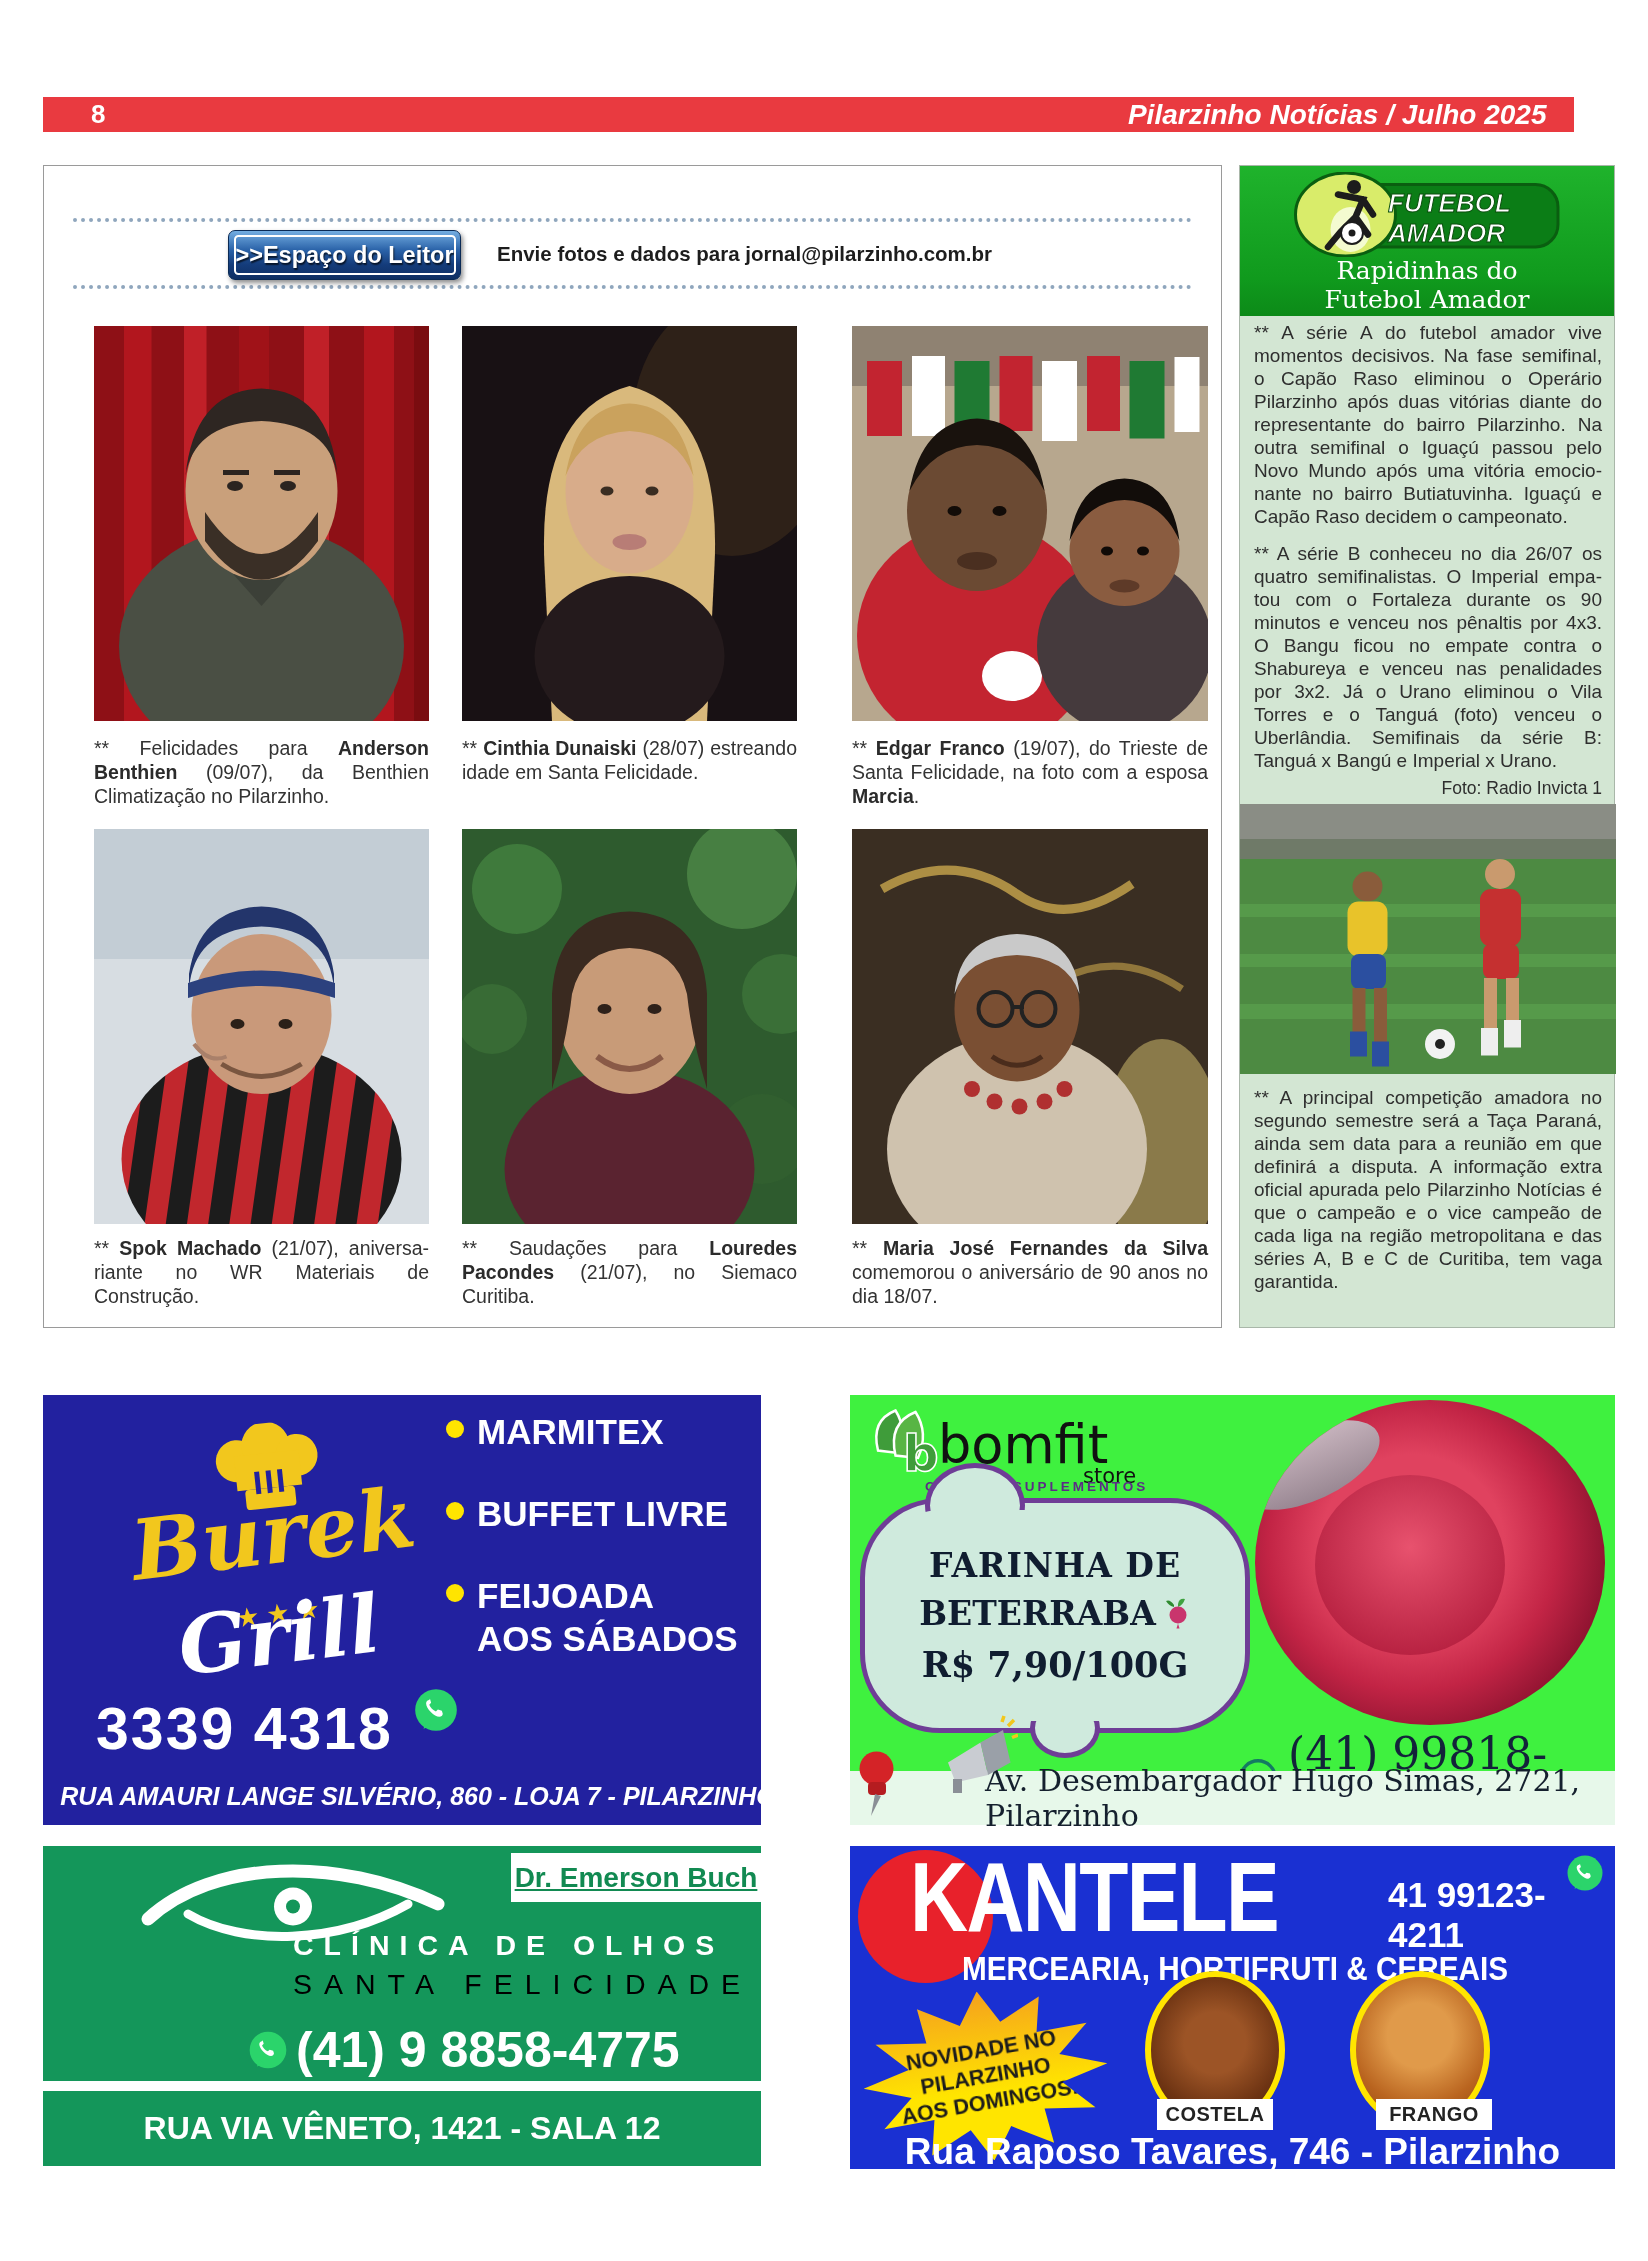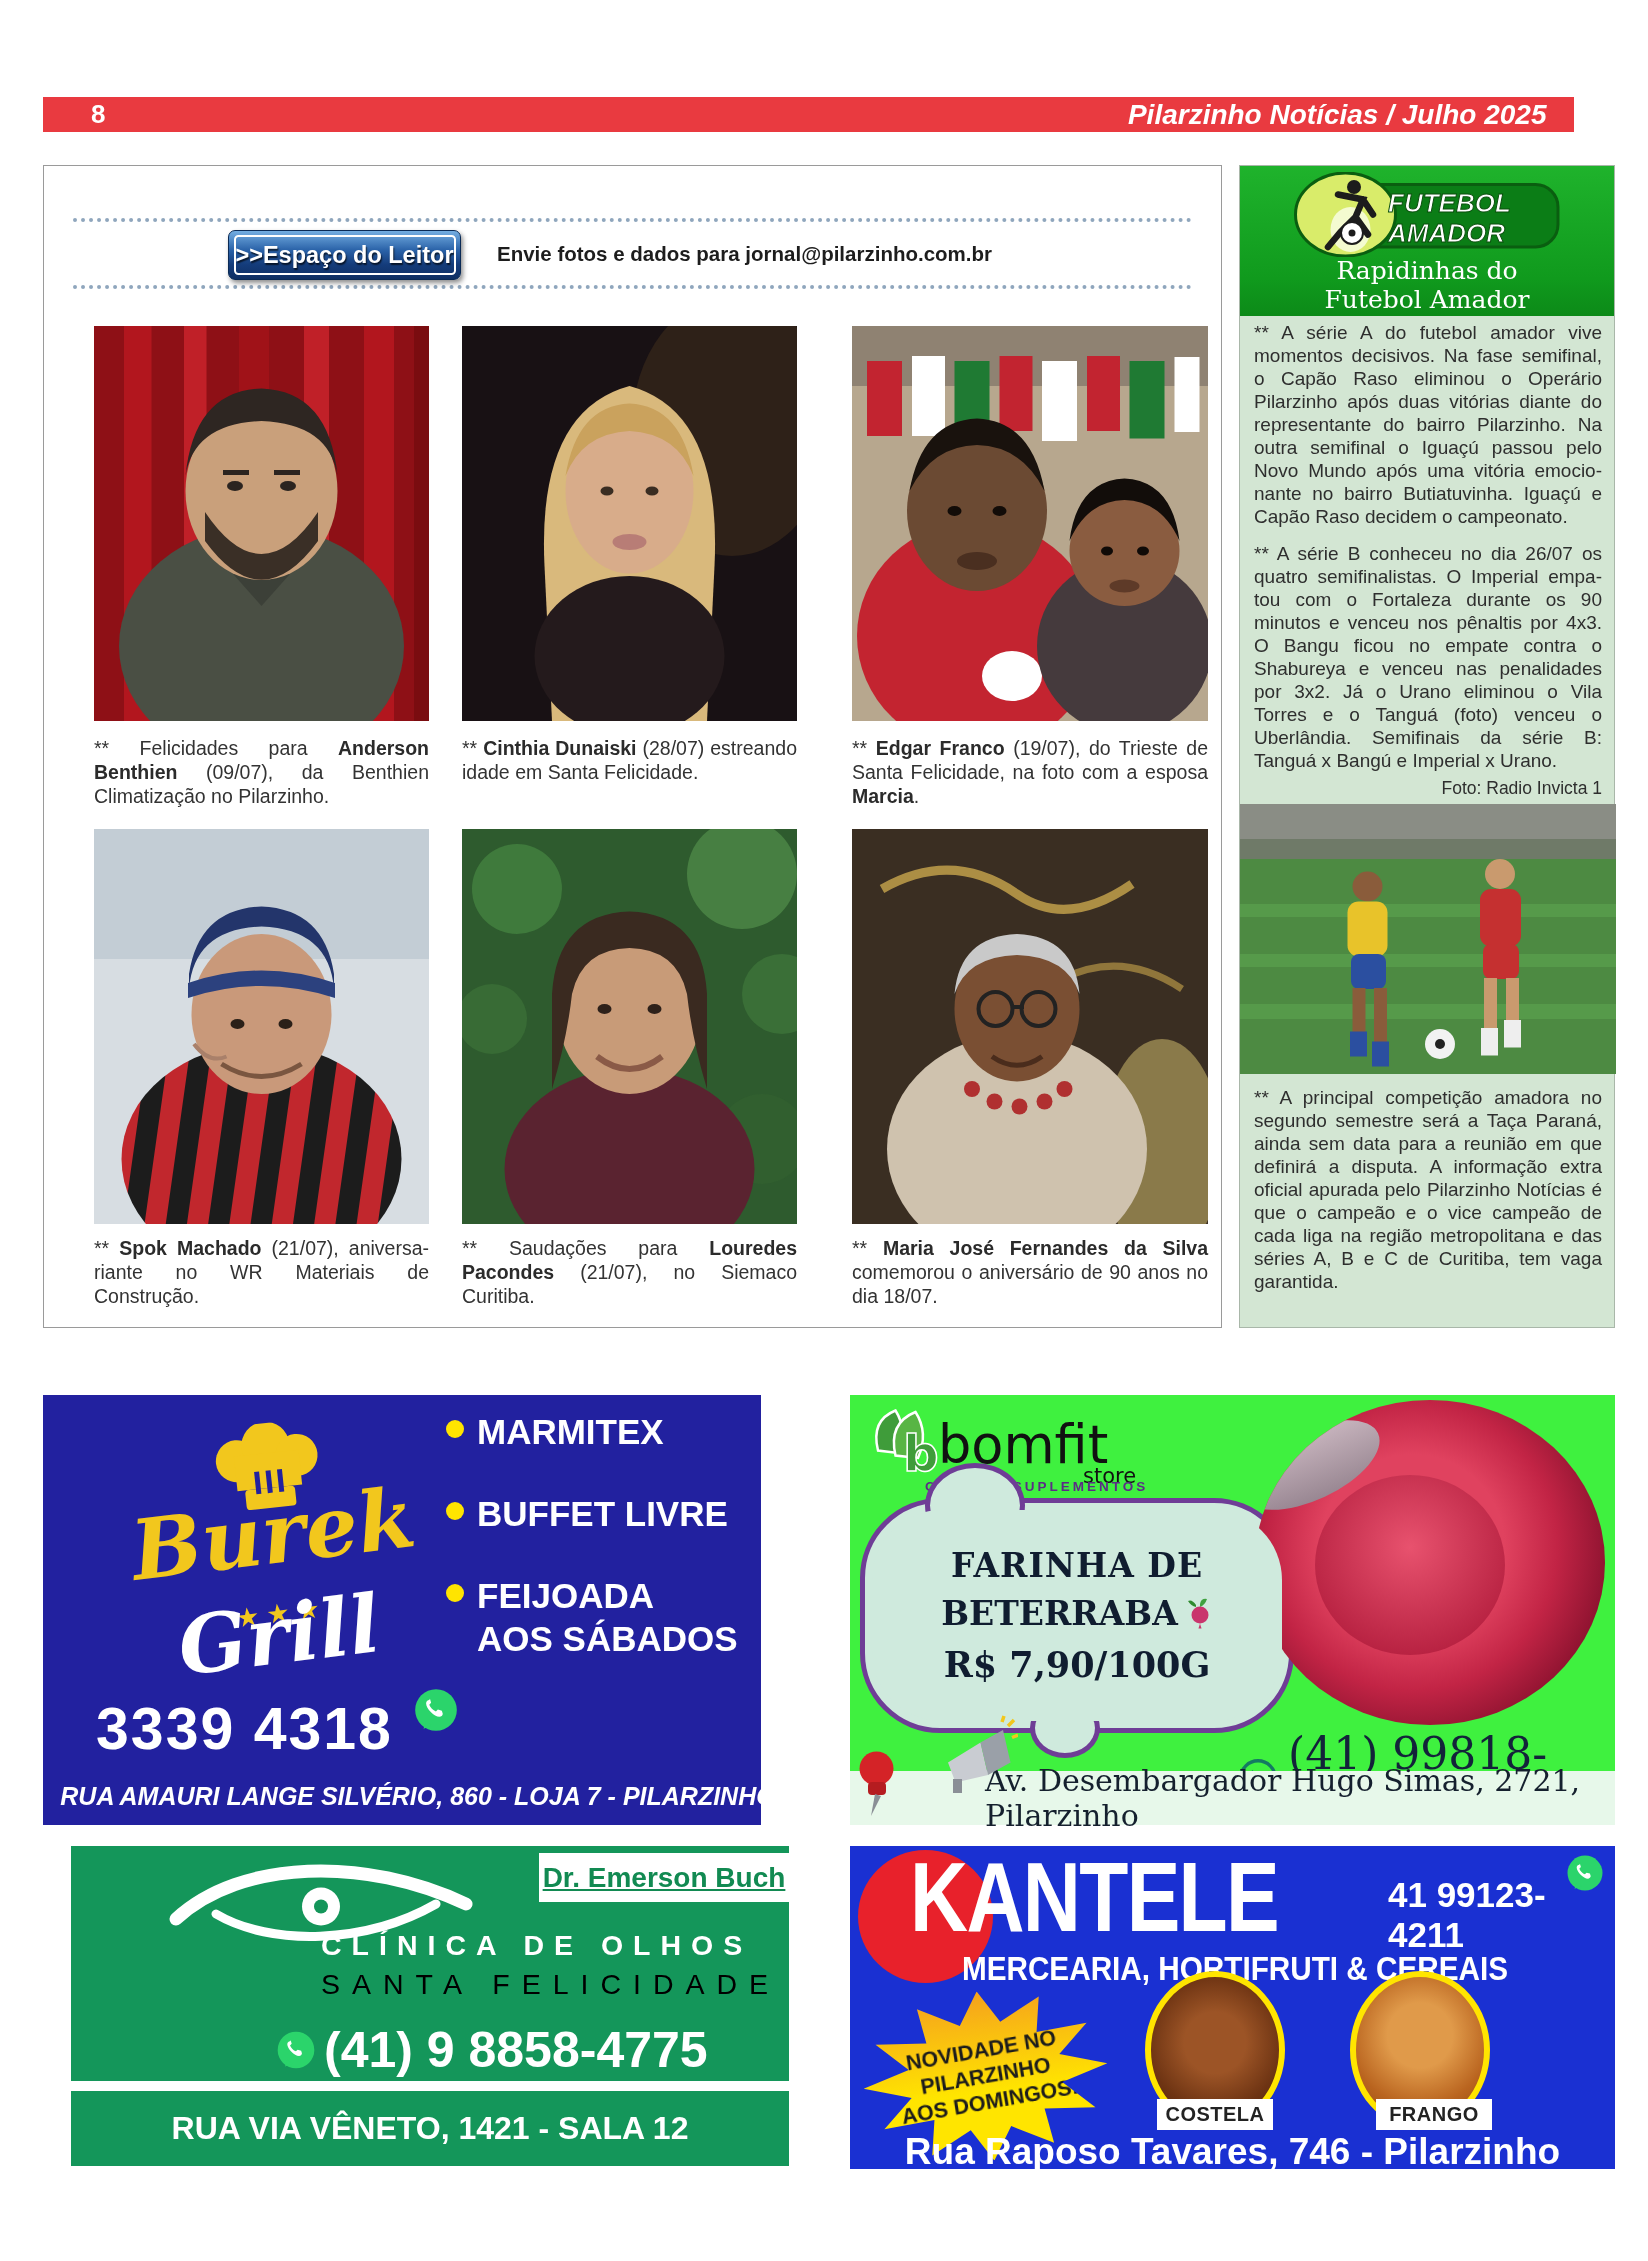--- a/index.html
+++ b/index.html
@@ -78,21 +78,21 @@
   .bk-dot{flex:0 0 auto;width:18px;height:18px;border-radius:50%;background:#ffe400;margin:10px 13px 0 0;}
   .bk-label{color:#ffffff;font-size:35px;font-weight:700;white-space:pre-line;line-height:43px;}
   .bk-addr{position:absolute;left:16px;bottom:14px;width:100%;text-align:center;color:#fff;
       font-size:25px;font-weight:700;font-style:italic;}
 
   
   .bomfit{left:850px;top:1395px;width:765px;height:430px;background:#3ff13f;}
   .bf-logo{position:absolute;left:17.5px;top:7.5px;width:280px;height:85px;}
   .bf-tag{position:absolute;left:75px;top:84px;font-size:13.5px;font-weight:700;color:#5c2d86;letter-spacing:3px;}
   .bf-cloud{position:absolute;left:10px;top:103px;width:380px;height:225px;background:#cfeadd;
-      border:5px solid #6f3d96;border-radius:80px;padding-left:44px;}
+      border:5px solid #6f3d96;border-radius:80px;}
   .bf-cloud:before,.bf-cloud:after{content:"";position:absolute;background:#cfeadd;border:5px solid #6f3d96;border-radius:50%;}
   .bf-cloud:before{width:90px;height:75px;left:60px;top:-40px;}
   .bf-cloud:after{width:60px;height:50px;left:165px;bottom:-30px;}
   .bf-cloud-in{position:absolute;inset:7px;background:#cfeadd;border-radius:70px;z-index:2;
       display:flex;flex-direction:column;align-items:center;justify-content:center;
       font-family:"DejaVu Serif","Liberation Serif",serif;color:#101d30;}
   .bf-line1{font-size:33px;font-weight:700;letter-spacing:1px;}
   .bf-line2{font-size:33px;font-weight:700;margin-top:9px;display:flex;align-items:center;gap:9px;}
   .bf-price{font-size:35px;font-weight:700;margin-top:11px;}
   .bf-powder{position:absolute;left:405px;top:5px;width:350px;height:325px;border-radius:50%;
@@ -104,21 +104,21 @@
       background:radial-gradient(circle at 50% 40%, #e8526e, #b51f3f 80%);}
   .bf-phone{position:absolute;left:385px;top:333px;display:flex;align-items:center;gap:7px;
       font-family:"DejaVu Serif","Liberation Serif",serif;font-size:44px;color:#13233a;}
   .bf-strip{position:absolute;left:0;bottom:0;width:100%;height:54px;background:#e7f8ea;
       display:flex;align-items:center;}
   .bf-addr{font-family:"DejaVu Serif","Liberation Serif",serif;font-size:30px;color:#15202e;margin-left:135px;}
   .bf-pin{position:absolute;left:4px;bottom:4px;width:55px;height:75px;z-index:3;}
   .bf-mega{position:absolute;left:83px;bottom:30px;width:85px;height:80px;z-index:3;}
 
   
-  .clinica{left:43px;top:1846px;width:718px;height:280px;background:transparent;margin-left:28px;}
+  .clinica{left:43px;top:1846px;width:718px;height:280px;background:transparent;}
   .cl-main{position:absolute;left:0;top:0;width:100%;height:235px;background:#14965a;}
   .cl-eye{position:absolute;left:85px;top:-2.5px;width:325px;height:105px;}
   .cl-drbox{position:absolute;right:0;top:7px;width:250px;height:49px;background:#fff;
       display:flex;align-items:center;justify-content:center;}
   .cl-dr{color:#128a52;font-size:28px;font-weight:700;text-decoration:underline;}
   .cl-plans{position:absolute;left:24px;top:60px;color:#fff;font-size:27px;line-height:35px;}
   .cl-plan:before{content:"· ";}
   .cl-t1{position:absolute;left:250px;top:83px;width:468px;color:#fff;font-size:28.5px;font-weight:700;
       letter-spacing:10px;white-space:nowrap;}
   .cl-t2{position:absolute;left:250px;top:122px;width:468px;color:#000000;font-size:28.5px;font-weight:400;

